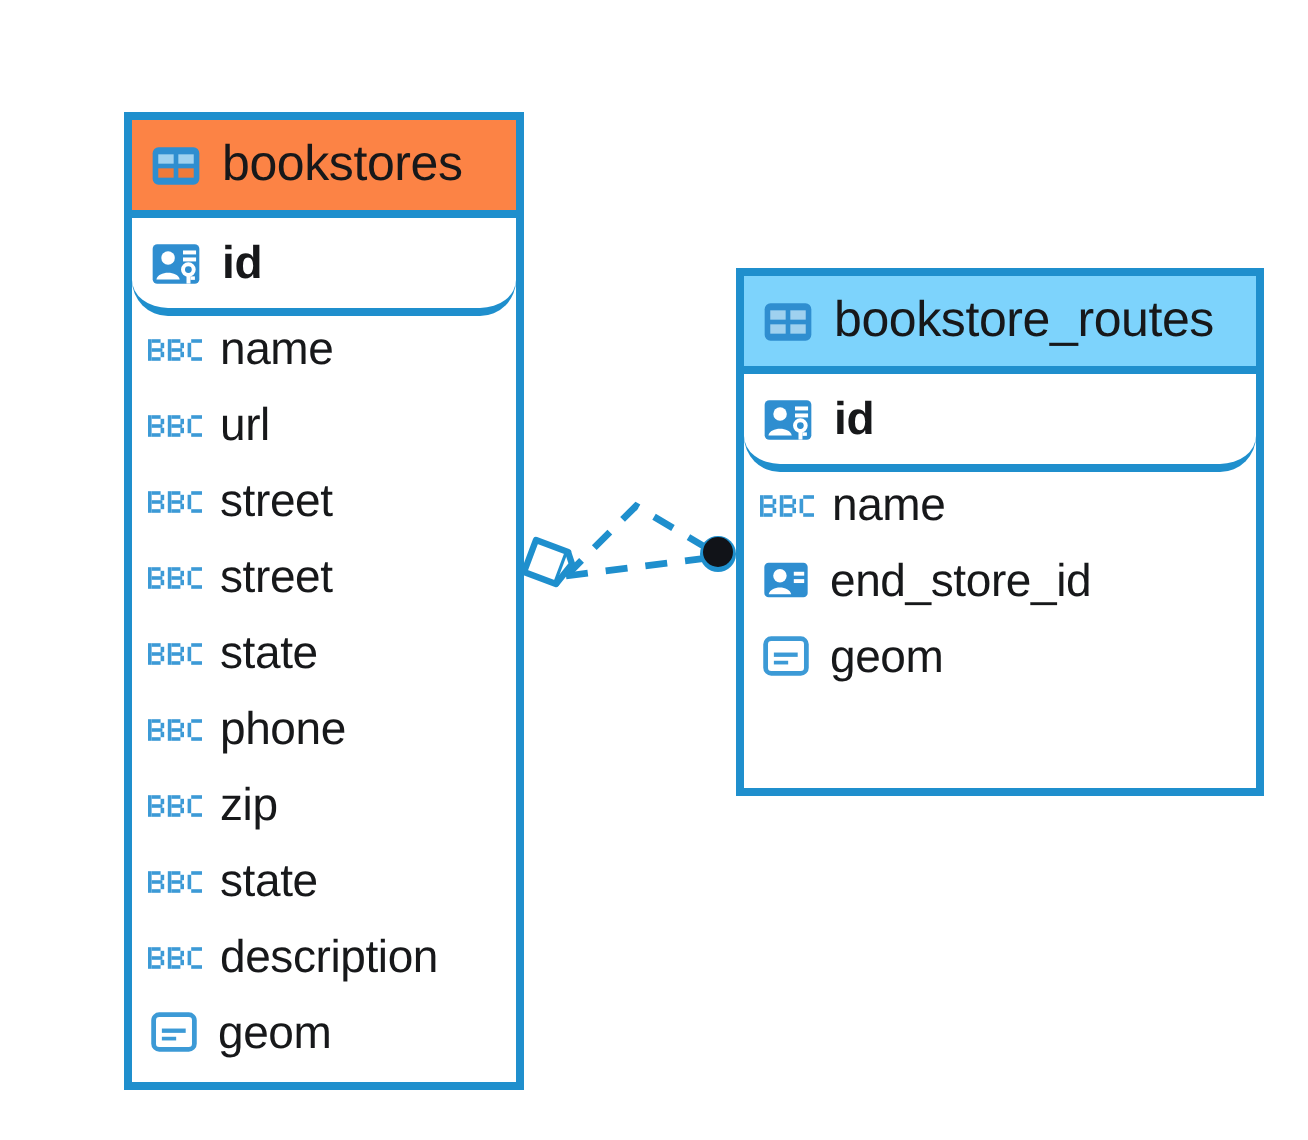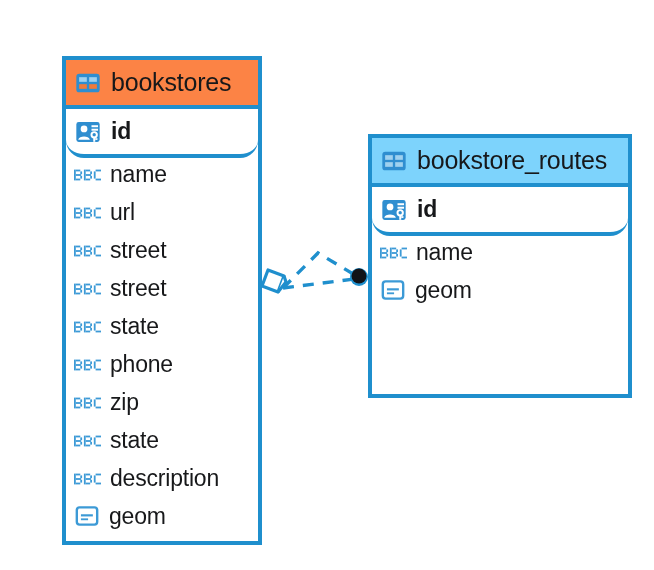--- a/index.html
+++ b/index.html
@@ -465,20 +465,32 @@
               <rect x="24" y="2" width="6" height="2"></rect>
               <rect x="22" y="4" width="2" height="8"></rect>
               <rect x="24" y="12" width="6" height="2"></rect>
             </g>
           </svg>
         </span>
         <span class="field-label">name</span>
       </div>
 
 
+      <div class="field-row">
+        <span class="icon icon-fk">
+          <svg viewBox="0 0 24 24" width="26" height="26" xmlns="http://www.w3.org/2000/svg">
+            <rect x="2" y="4" width="20" height="16" rx="2" fill="#2f8ed0"></rect>
+            <circle cx="9.2" cy="10" r="3.1" fill="#ffffff"></circle>
+            <path d="M 4 18.6 C 4.9 14.4 13.5 14.4 14.4 18.6 Z" fill="#ffffff"></path>
+            <rect x="15.6" y="8.2" width="4.8" height="1.8" fill="#ffffff"></rect>
+            <rect x="15.6" y="11.6" width="4.8" height="1.8" fill="#ffffff"></rect>
+          </svg>
+        </span>
+        <span class="field-label">end_store_id</span>
+      </div>
 
       <div class="field-row">
         <span class="icon icon-geom">
           <svg viewBox="0 0 24 24" width="26" height="26" xmlns="http://www.w3.org/2000/svg">
             <rect x="2.6" y="4" width="18.8" height="16" rx="2.6" fill="#ffffff" stroke="#3c9ad6" stroke-width="2.2"></rect>
             <rect x="6.4" y="10.4" width="11" height="2" fill="#3c9ad6"></rect>
             <rect x="6.4" y="14.2" width="6.6" height="1.7" fill="#3c9ad6"></rect>
           </svg>
         </span>
         <span class="field-label">geom</span>

